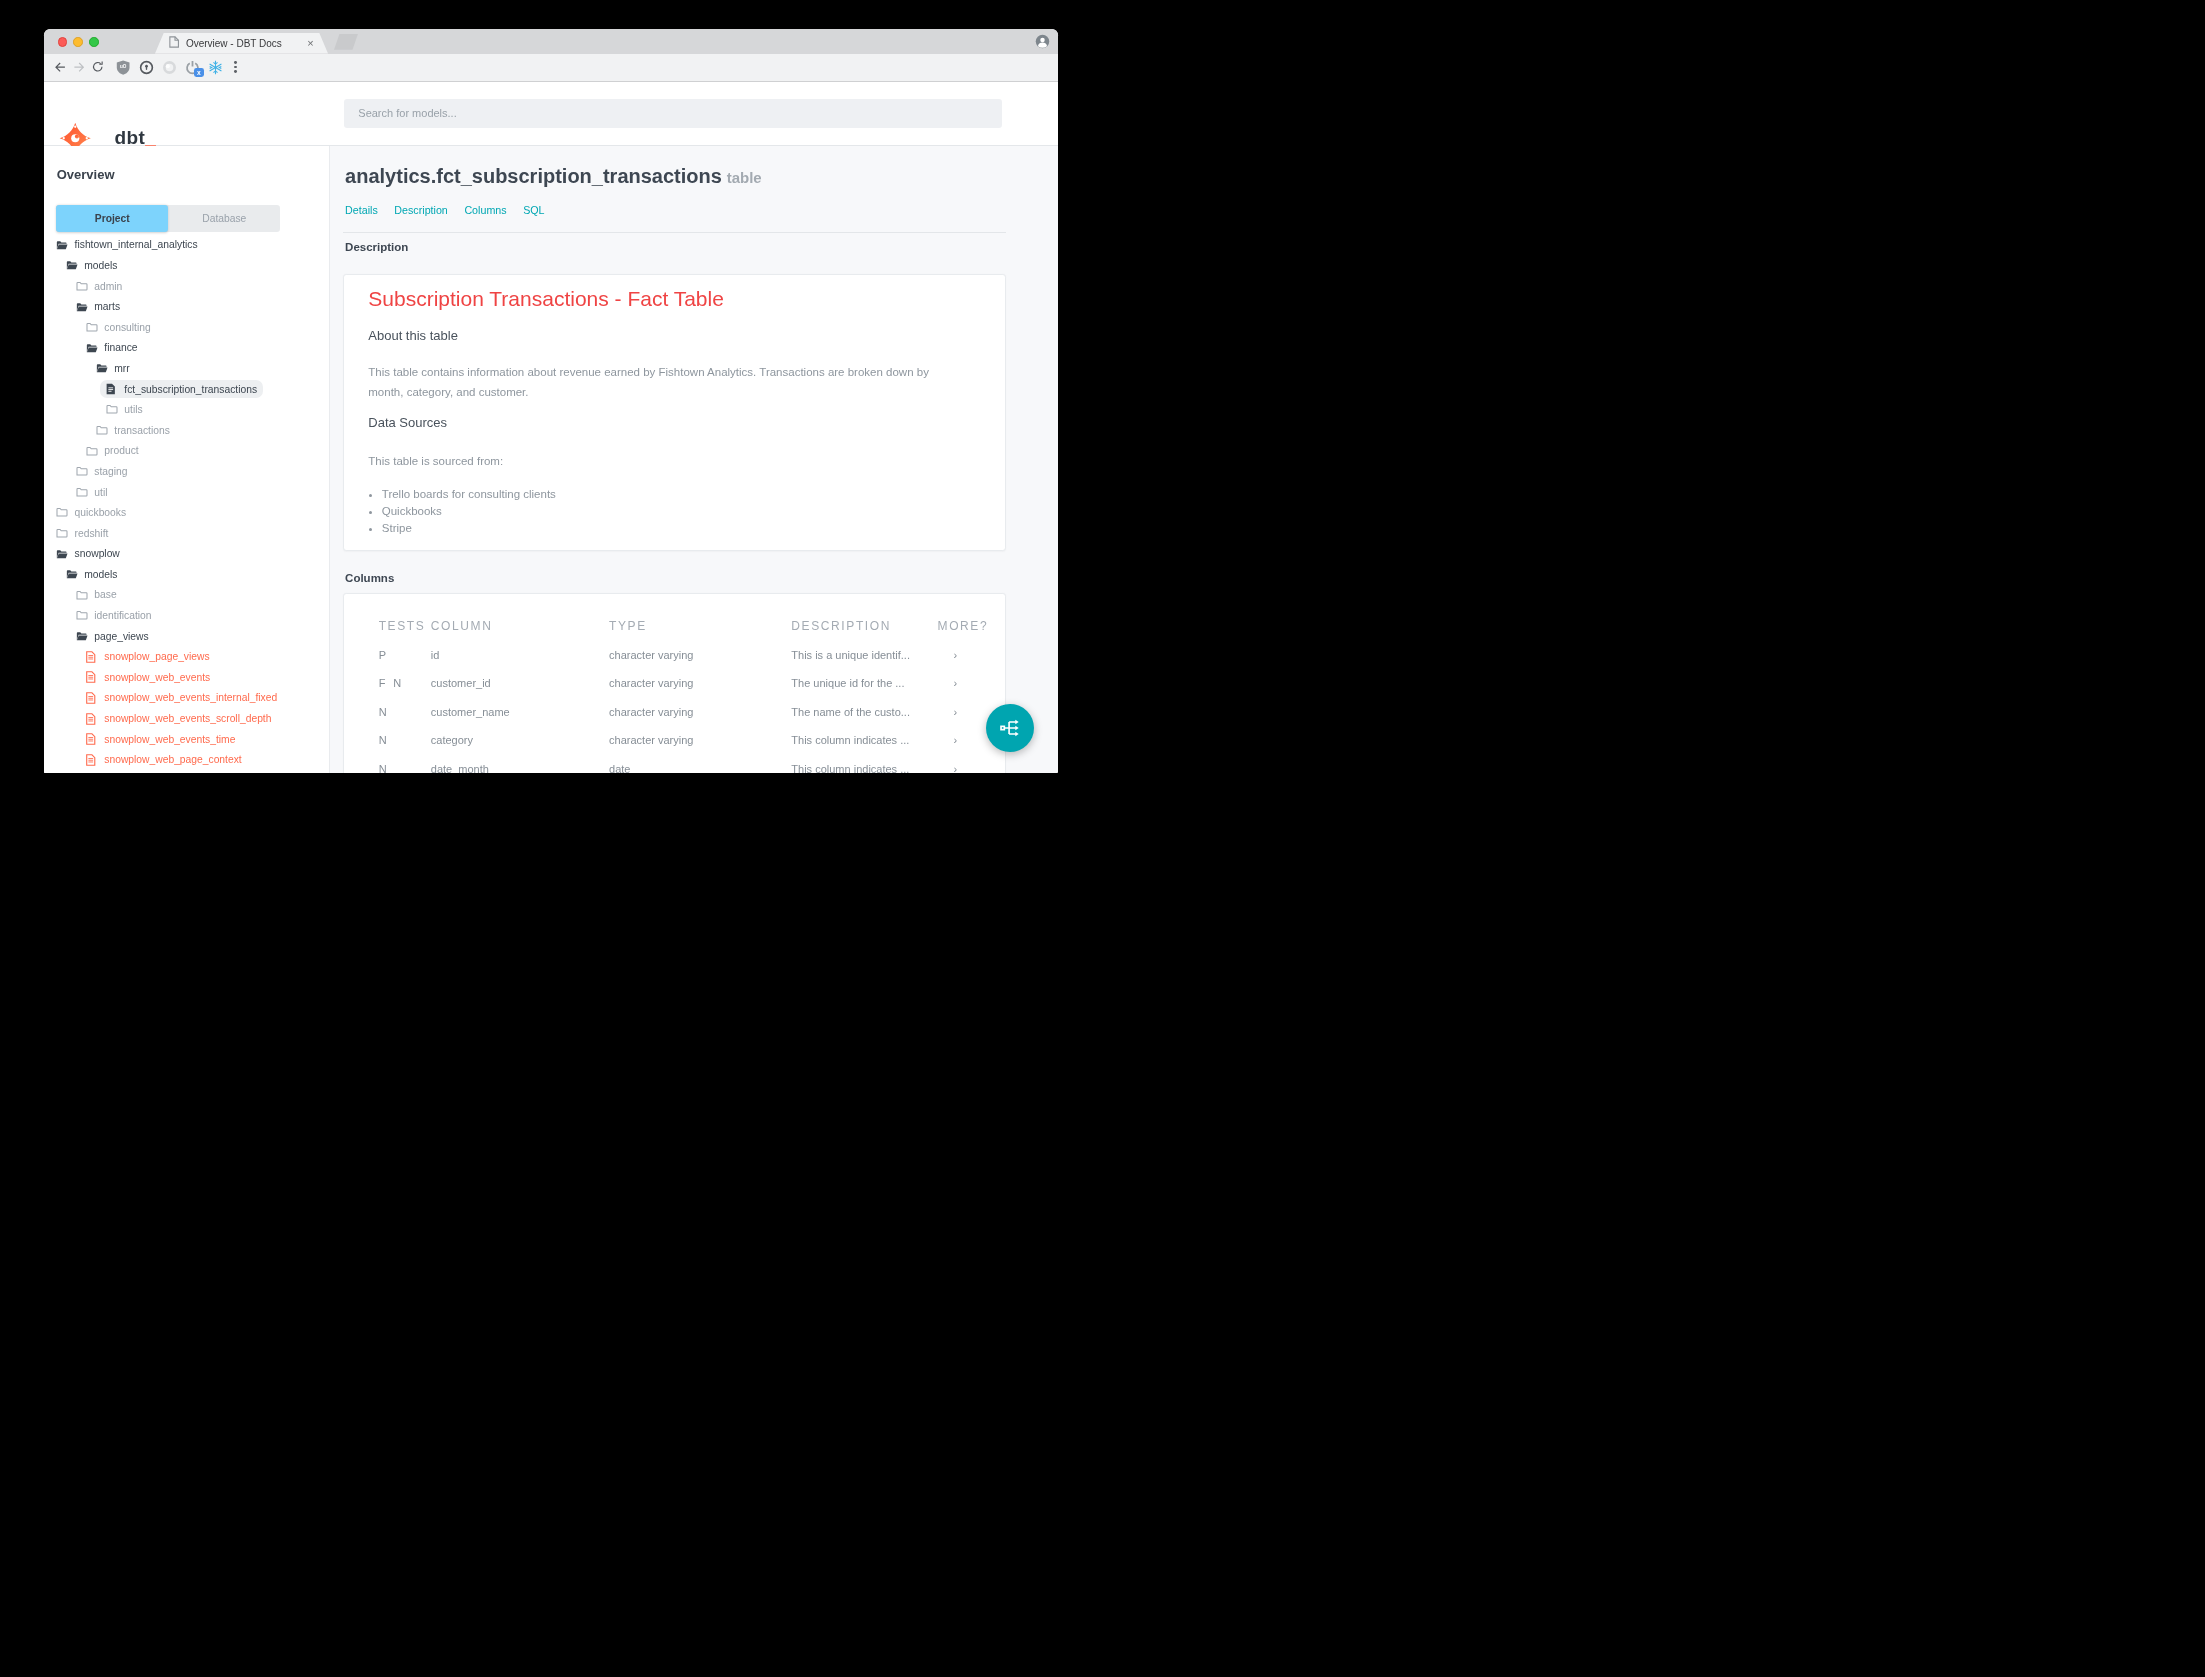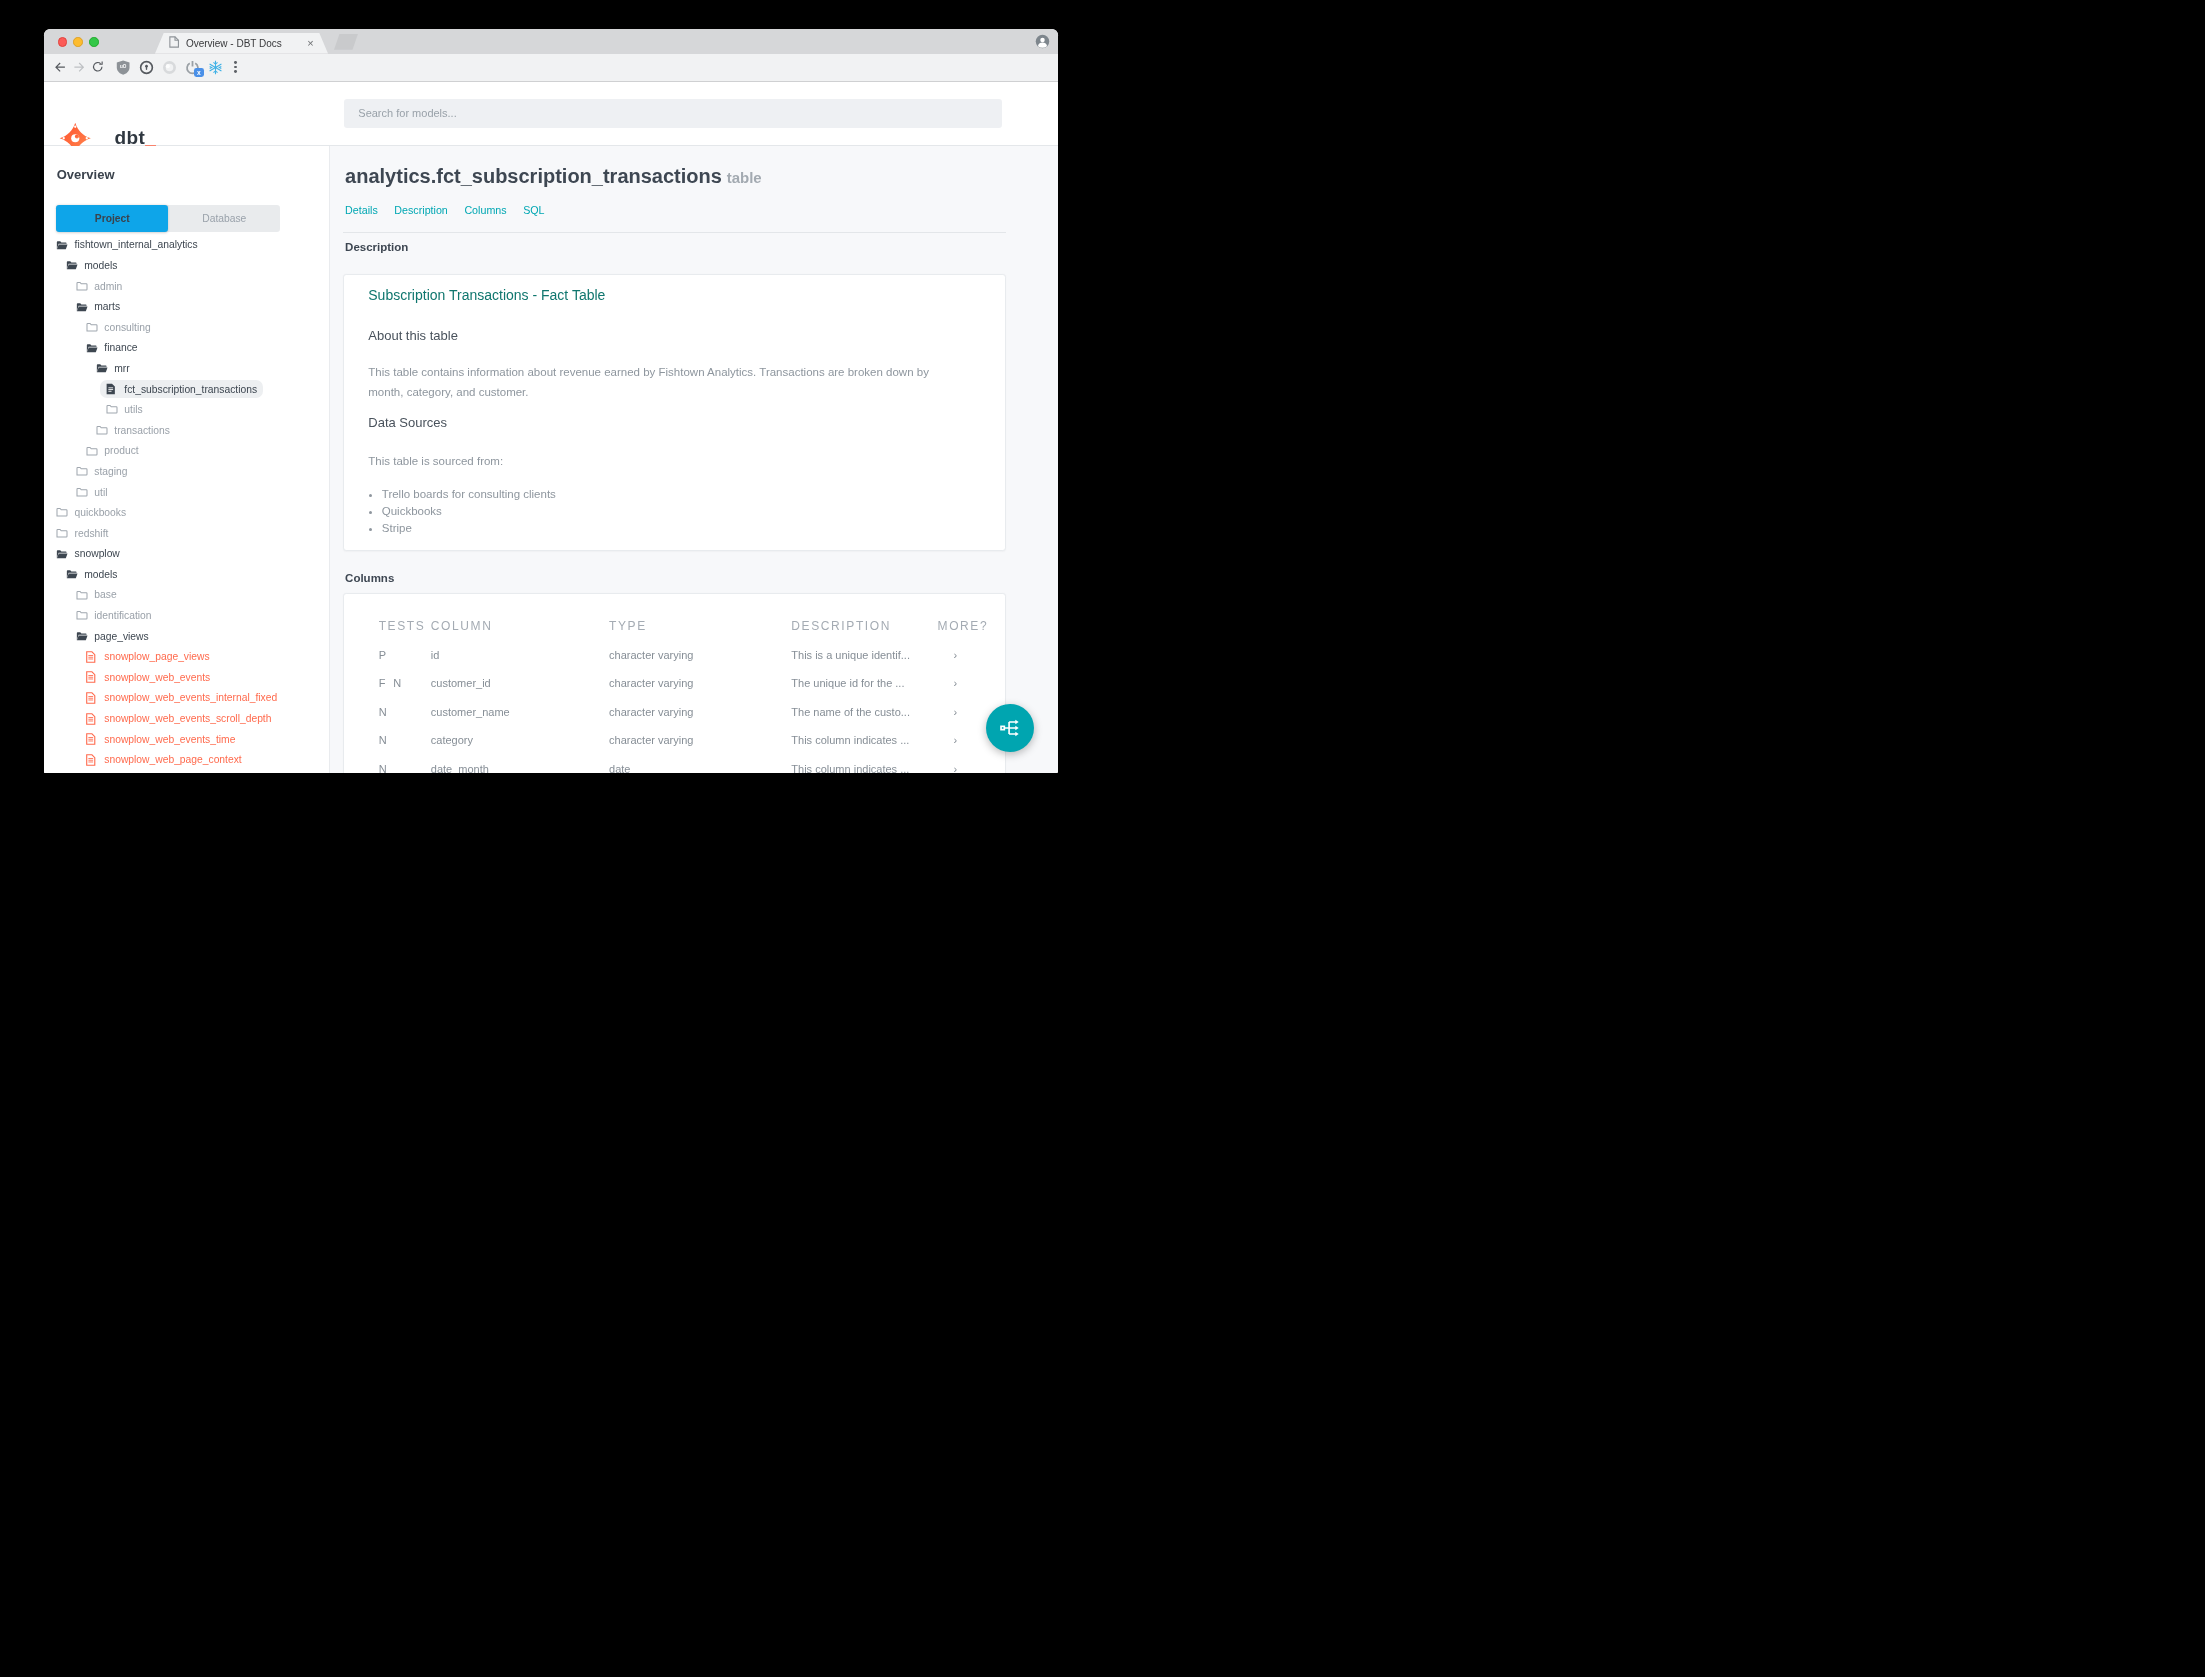--- a/index.html
+++ b/index.html
@@ -57,21 +57,21 @@
   .searchbox::placeholder{ color:#99a1a9; }
 
   
   .appbody{ position:relative; height:627px; background:#f7f8fa; overflow:hidden; }
   .sidebar{ position:absolute; left:0; top:0; bottom:0; width:286px; background:#fff;
             border-right:0.8px solid #e9ebee; overflow:hidden; }
   .sb-title{ position:absolute; left:12.7px; top:21.4px; font-size:13px; font-weight:bold; color:#3a424c; }
   .segctl{ position:absolute; left:12.3px; top:59px; width:224px; height:27px; background:#e9ebed;
            border-radius:3.2px; display:flex; }
   .seg{ flex:1; display:flex; align-items:center; justify-content:center; font-size:10.3px; border-radius:3.2px; }
-  .seg.active{ background:#0ea5e9; color:#3a424c; font-weight:bold; box-shadow:0 0.8px 2.4px rgba(0,0,0,.18); }
+  .seg.active{ background:#7dd3fc; color:#3a424c; font-weight:bold; box-shadow:0 0.8px 2.4px rgba(0,0,0,.18); }
   .seg.inactive{ color:#9aa2ab; }
   #tree{ position:absolute; left:0; top:89px; right:0; }
   .tree-row{ height:20.6px; display:flex; align-items:center; font-size:10.3px; }
   .tree-row .pill{ display:flex; align-items:center; gap:6.3px; padding:3.2px 6.3px; margin-left:-6.3px; border-radius:2.4px; }
   .tree-row.selected .pill{ background:#edeff1;border-radius:7px; }
   .tree-row .tree-icon{ display:flex; width:12px; }
   .tone-dark{ color:#3d4650; } .tone-muted{ color:#a0a7af; } .tone-red{ color:var(--red); }
   .tone-dark .tree-label{ color:#3d4650; } .tone-muted .tree-label{ color:#9aa1a9; } .tone-red .tree-label{ color:var(--red); }
 
   .mainarea{ position:absolute; left:286px; top:0; right:0; bottom:0; }
@@ -80,21 +80,21 @@
   .page-title .suffix{ font-size:15px; color:#a3aab1; margin-left:4.8px; }
   .navlinks{ position:absolute; left:2.4px; top:58px; display:flex; gap:16.6px; }
   .navlinks a{ font-size:10.7px; color:var(--teal); text-decoration:none; }
   .hr{ position:absolute; left:0; top:86px; width:663px; height:0.8px; background:#e3e6e9; }
   .sec-label{ position:absolute; left:2.4px; font-size:11.5px; font-weight:bold; color:#3e4752; }
   .sec-label.desc{ top:95px; } .sec-label.cols{ top:426px; }
   .card{ position:absolute; left:0; width:663px; background:#fff; border:0.8px solid var(--card-border);
          border-radius:3.2px; box-shadow:0 0.8px 1.6px rgba(0,0,0,.03); }
   .card.desc-card{ top:128px; height:277px; }
   .card.cols-card{ top:447px; height:341px; }
-  .dc-h1{ position:absolute; left:24.6px; top:12.7px; font-size:14px; font-weight:normal; color:#0f766e; }
+  .dc-h1{ position:absolute; left:24.6px; top:12.7px; font-size:21px; font-weight:normal; color:#ef4444; }
   .dc-h3{ position:absolute; left:24.6px; font-size:13px; font-weight:normal; color:#49525c; }
   .dc-h3.about{ top:53px; } .dc-h3.sources{ top:140px; }
   .dc-p{ position:absolute; left:24.6px; font-size:11.5px; color:var(--body-gray); line-height:20px; }
   .dc-p.abouttext{ top:87px; width:591px; }
   .dc-p.intro{ top:176px; }
   .dc-ul{ position:absolute; left:24.6px; top:211px; padding-left:13.5px; }
   .dc-ul li{ font-size:11.5px; color:var(--body-gray); line-height:17px; }
 
   table.cols{ width:100%; border-collapse:collapse; table-layout:fixed; }
   table.cols col.c1{width:87px;} table.cols col.c2{width:178px;} table.cols col.c3{width:182px;}

